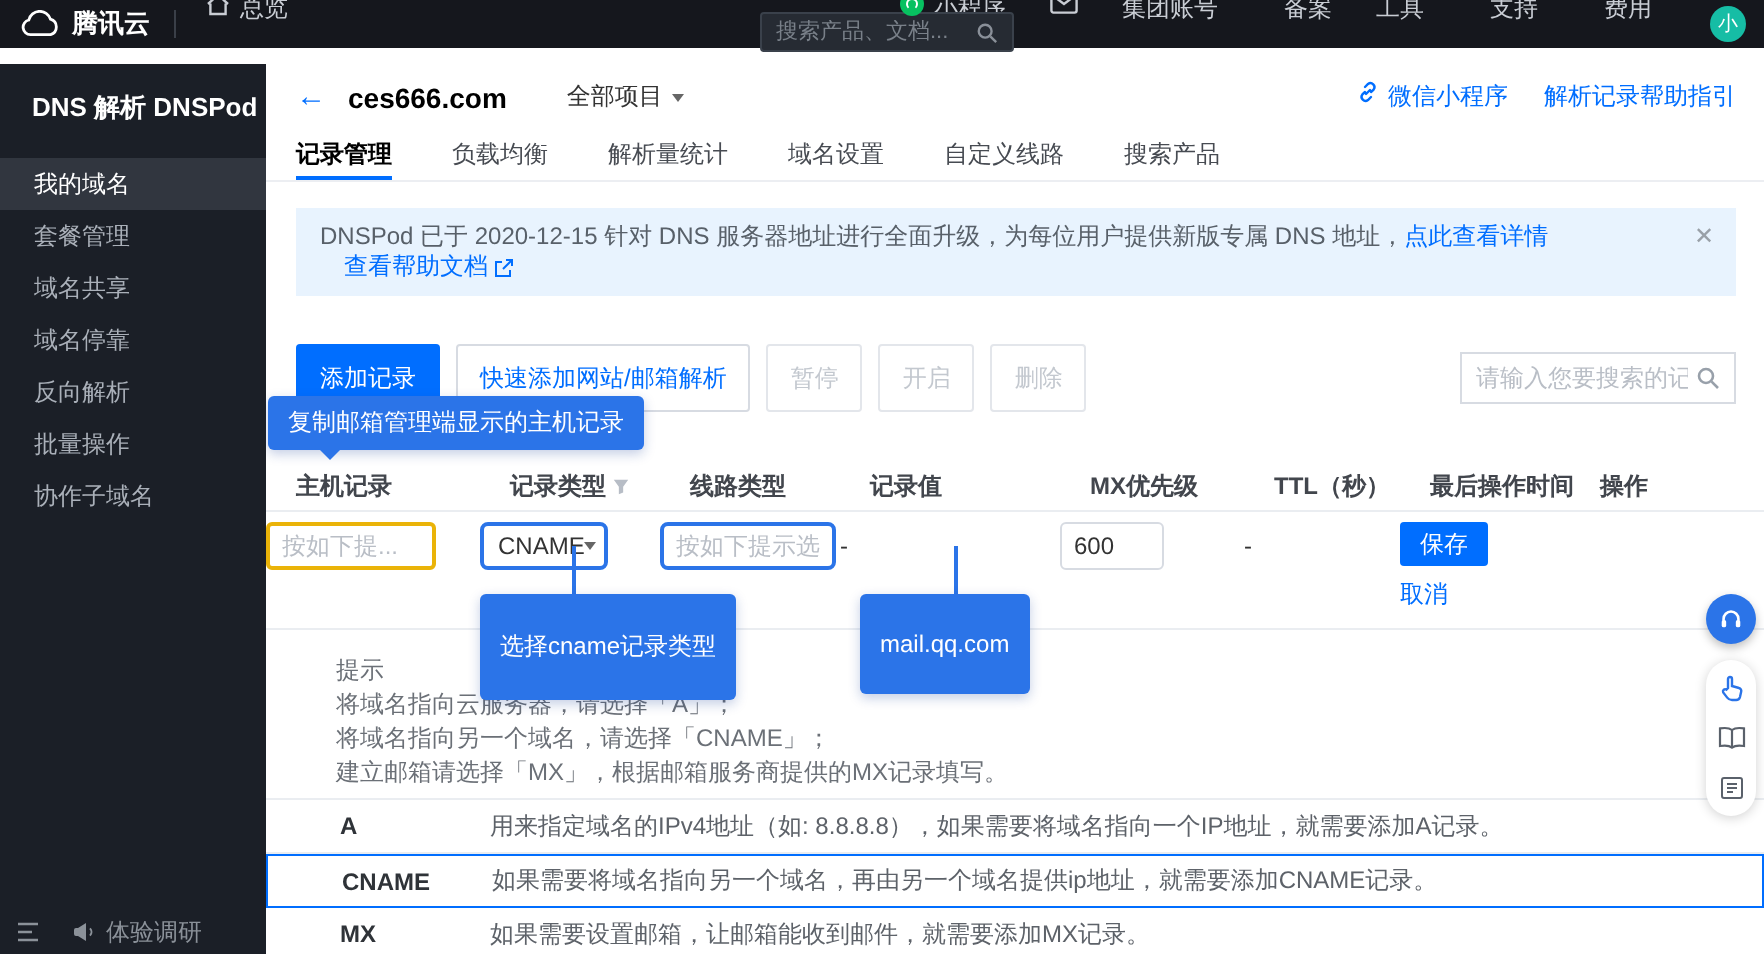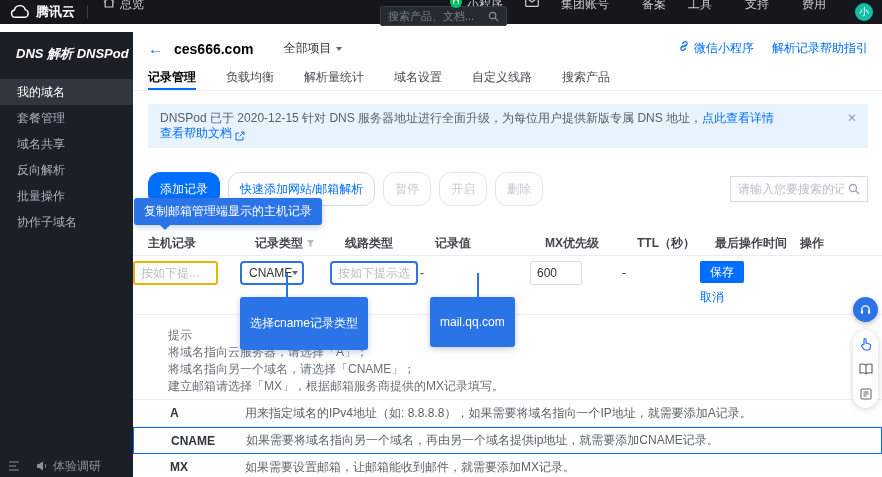--- a/index.html
+++ b/index.html
@@ -18,21 +18,21 @@
 .nav-search input::placeholder{color:#798089;}
 .nav-right{margin-left:auto;display:flex;align-items:center;padding-right:9px;}
 .mini-dot{width:12px;height:12px;border-radius:50%;background:var(--mini_green,#07c160);position:relative;}
 .mini-dot:after{content:"";position:absolute;inset:3px;border:1.5px solid #fff;border-radius:50%;border-bottom-color:transparent;}
 .mail-wrap{position:relative;}
 .badge{position:absolute;top:-7px;left:8px;background:var(--badge_red,#e54545);color:#fff;font-size:8px;line-height:10px;padding:0 3px;border-radius:6px;font-weight:bold;}
 .avatar{width:18px;height:18px;border-radius:50%;background:var(--avatar_bg,#16bda5);color:#fff;font-size:10px;display:flex;align-items:center;justify-content:center;margin-left:7px;cursor:pointer;}
 
 
 .sidebar{position:absolute;top:32px;left:0;width:133px;height:445px;background:var(--sidebar_bg,#1b1f27);z-index:50;}
-.sb-title{color:#fff;font-size:13px;font-weight:bold;padding:13px 0 16px 16px;font-style:italic;}
+.sb-title{color:#fff;font-size:13px;font-weight:bold;padding:13px 0 16px 16px;}
 .sb-item{height:26px;line-height:26px;padding-left:17px;color:#aab0b9;cursor:pointer;}
 .sb-item.active{background:var(--sidebar_active,#31363f);color:#fff;}
 .sb-footer{position:absolute;bottom:0;left:0;width:100%;height:22px;display:flex;align-items:center;color:#8b9199;padding:0 8px;}
 .sb-footer .survey{display:flex;align-items:center;gap:5px;margin-left:16px;cursor:pointer;}
 
 
 .main{position:absolute;top:32px;left:133px;width:749px;height:445px;background:#fff;overflow:hidden;}
 .domain-header{height:33px;display:flex;align-items:center;padding:0 14px 0 15px;}
 .back{color:var(--accent,#006eff);font-size:15px;margin-right:11px;cursor:pointer;line-height:1;}
 .domain-name{font-size:14px;font-weight:bold;color:#000;}
@@ -40,25 +40,25 @@
 .header-links{margin-left:auto;display:flex;gap:18px;}
 .hlink{display:flex;align-items:flex-start;gap:4px;color:var(--accent,#006eff);cursor:pointer;}
 
 .tabs{display:flex;gap:30px;padding:0 15px;height:26px;border-bottom:1px solid #eceef2;}
 .tab{line-height:24px;color:#474b52;cursor:pointer;position:relative;white-space:nowrap;}
 .tab.active{color:#000;font-weight:bold;}
 .tab.active:after{content:"";position:absolute;left:0;right:0;bottom:0;height:2px;background:var(--accent,#006eff);}
 
 .banner{position:relative;margin:13px 14px 0 15px;background:var(--banner_bg,#e8f3fe);padding:7px 36px 7px 12px;color:#586069;line-height:15px;}
 .blink{color:var(--accent,#006eff);cursor:pointer;}
-.doc-line{display:flex;align-items:flex-end;gap:3px;}
+.doc-line{display:flex;align-items:center;gap:3px;margin-left:12px;}
 .banner .close{position:absolute;top:7px;right:11px;color:#99a0a8;font-size:12px;cursor:pointer;}
 
 .toolbar{display:flex;align-items:center;gap:8px;margin:24px 14px 0 15px;}
-.btn{height:26px;padding:16px 11px;font-size:12px;border-radius:12px;display:inline-flex;align-items:center;cursor:pointer;border:1px solid transparent;background:#fff;white-space:nowrap;}
+.btn{height:26px;padding:16px 11px;font-size:12px;border-radius:2px;display:inline-flex;align-items:center;cursor:pointer;border:1px solid transparent;background:#fff;white-space:nowrap;}
 .btn-primary{background:var(--accent,#006eff);color:#fff;}
 .btn-weak{border-color:#d7dbe2;color:var(--accent,#006eff);}
 .btn-disabled{border-color:#e3e6eb;color:#c3c8cf;cursor:not-allowed;}
 .record-search{margin-left:auto;width:138px;height:26px;border:1px solid #d7dbe2;display:flex;align-items:center;gap:4px;padding:0 7px;background:#fff;}
 .record-search input{flex:1;min-width:0;border:0;outline:0;font-size:12px;color:#333;}
 .record-search input::placeholder{color:#b9bec6;}
 
 .record-table{margin-top:26px;}
 .thead,.edit-row{display:grid;grid-template-columns:107px 90px 90px 110px 92px 78px 85px 1fr;padding-left:15px;}
 .thead{height:24px;align-items:center;border-bottom:1px solid #eaedf1;}
@@ -162,20 +162,21 @@
       <div class="avatar">小</div>
     </div>
   </header>
 
   <aside class="sidebar">
     <div class="sb-title">DNS 解析 DNSPod</div>
     <nav>
       <div class="sb-item active">我的域名</div>
       <div class="sb-item">套餐管理</div>
       <div class="sb-item">域名共享</div>
+      <div class="sb-item">域名停靠</div>
       <div class="sb-item">反向解析</div>
       <div class="sb-item">批量操作</div>
       <div class="sb-item">协作子域名</div>
     </nav>
     <div class="sb-footer">
       <svg width="12" height="10" viewBox="0 0 12 10">
           <path d="M1 1h10M1 5h7M1 9h10" stroke="#8b9199" stroke-width="1.2"></path>
         </svg>
       <span class="survey">
         <svg width="12" height="12" viewBox="0 0 12 12">

